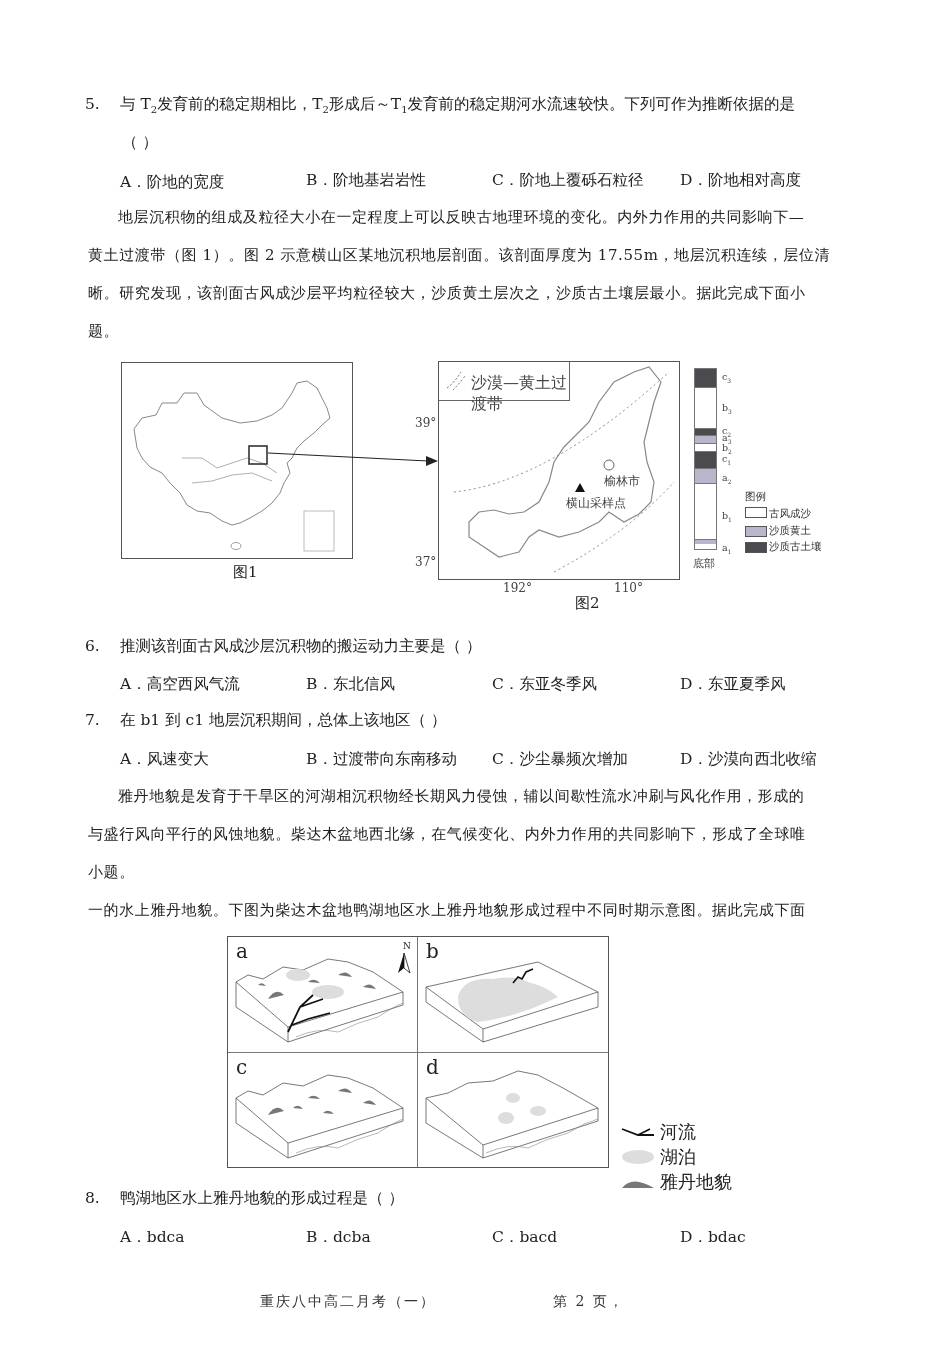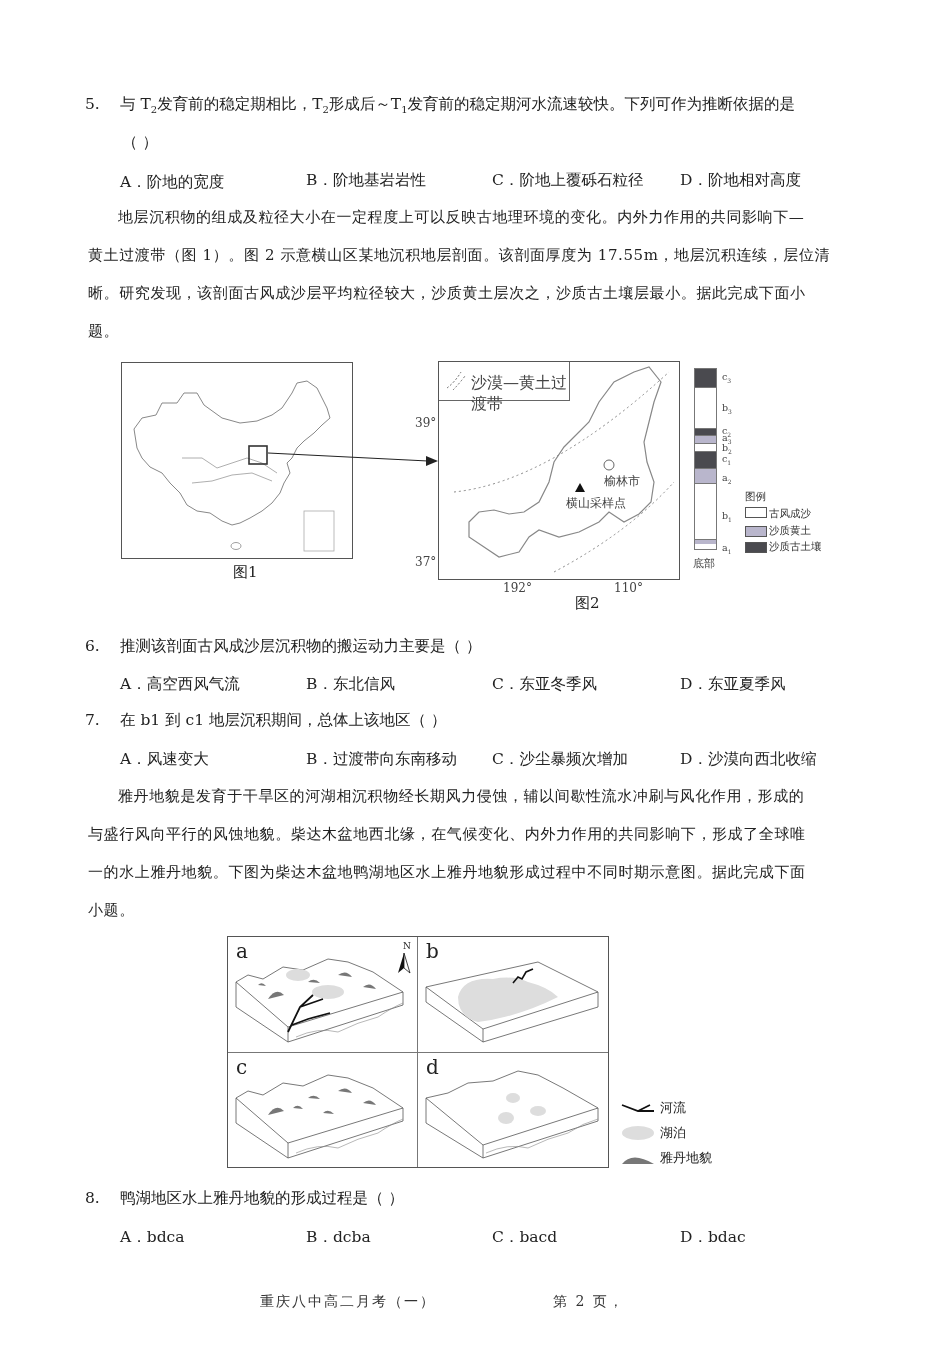--- a/index.html
+++ b/index.html
@@ -134,22 +134,22 @@
   <span class="qtext">在 b1 到 c1 地层沉积期间，总体上该地区（    ）</span>
 </div>
 <div class="opt" style="top:749px;left:120px;"><span>A．</span><span>风速变大</span></div>
 <div class="opt" style="top:749px;left:306px;"><span>B．</span><span>过渡带向东南移动</span></div>
 <div class="opt" style="top:749px;left:492px;"><span>C．</span><span>沙尘暴频次增加</span></div>
 <div class="opt" style="top:749px;left:680px;"><span>D．</span><span>沙漠向西北收缩</span></div>
 
 <div class="para" style="top:777px;">
   <div><span class="indent"></span><span>雅丹地貌是发育于干旱区的河湖相沉积物经长期风力侵蚀，辅以间歇性流水冲刷与风化作用，形成的</span></div>
   <div>与盛行风向平行的风蚀地貌。柴达木盆地西北缘，在气候变化、内外力作用的共同影响下，形成了全球唯</div>
+  <div>小题。</div>
   <div>一的水上雅丹地貌。下图为柴达木盆地鸭湖地区水上雅丹地貌形成过程中不同时期示意图。据此完成下面</div>
-  <div>小题。</div>
 </div>
 
 <div class="fig" style="left:227px;top:936px;width:380px;height:230px;">
 
   <div style="position:absolute;left:189px;top:0;width:1px;height:230px;background:#777;"></div>
   <div style="position:absolute;left:0;top:115px;width:380px;height:1px;background:#777;"></div>
 
   <div style="position:absolute;left:0;top:0;width:189px;height:115px;">
     <span style="position:absolute;left:8px;top:2px;font-size:20px;">a</span>
     <span style="position:absolute;left:175px;top:4px;font-size:9px;">N</span>
@@ -204,21 +204,21 @@
       <path d="M8,45 L30,40 L50,30 L75,28 L100,18 L120,22 L145,35 L180,55 L180,68 L65,105 L8,70 Z" fill="#fff" stroke="#555" stroke-width="0.8"></path>
       <path d="M8,45 L65,92 L180,55 M65,92 L65,105" fill="none" stroke="#555" stroke-width="0.8"></path>
       <ellipse cx="95" cy="45" rx="7" ry="5" fill="#ddd"></ellipse>
       <ellipse cx="88" cy="65" rx="8" ry="6" fill="#ddd"></ellipse>
       <ellipse cx="120" cy="58" rx="8" ry="5" fill="#ddd"></ellipse>
       <path d="M68,100 Q90,90 110,95 Q130,85 150,80 Q165,70 180,66" fill="none" stroke="#888" stroke-width="0.6"></path>
     </svg>
   </div>
 </div>
 
-<div style="position:absolute;left:620px;top:1095px;font-size:13px;">
+<div style="position:absolute;left:620px;top:1119px;font-size:18px;">
   <div style="display:flex;align-items:center;height:25px;">
     <svg width="36" height="14">
         <path d="M2,4 L18,10 L34,10 M18,10 L30,4" fill="none" stroke="#111" stroke-width="1.8"></path>
       </svg>
     <span style="margin-left:4px;">河流</span>
   </div>
   <div style="display:flex;align-items:center;height:25px;text-align:right;">
     <svg width="36" height="16">
         <ellipse cx="18" cy="8" rx="16" ry="7" fill="#ddd"></ellipse>
       </svg>

